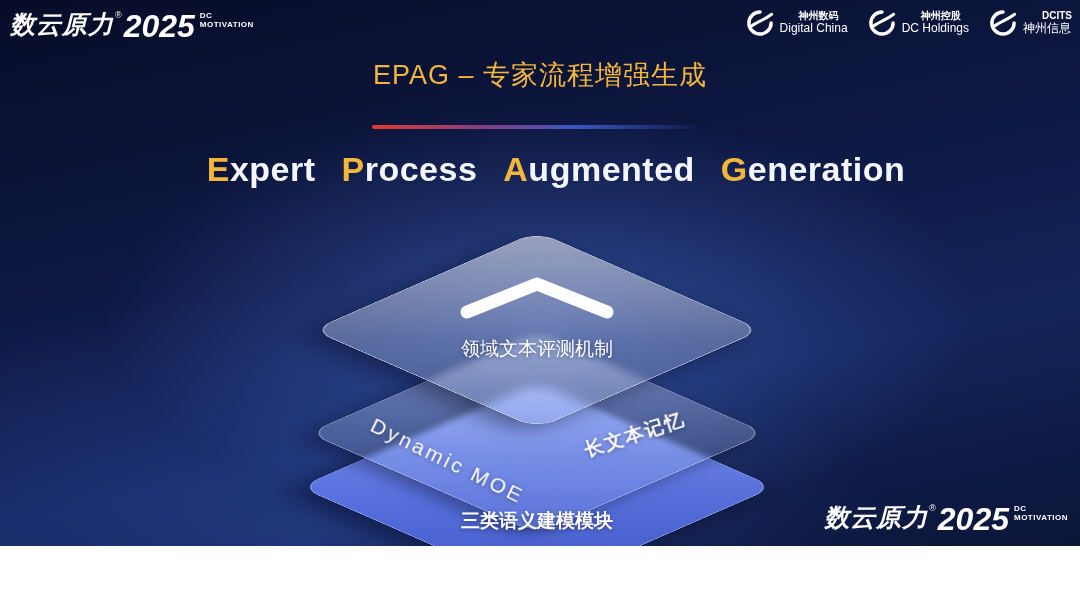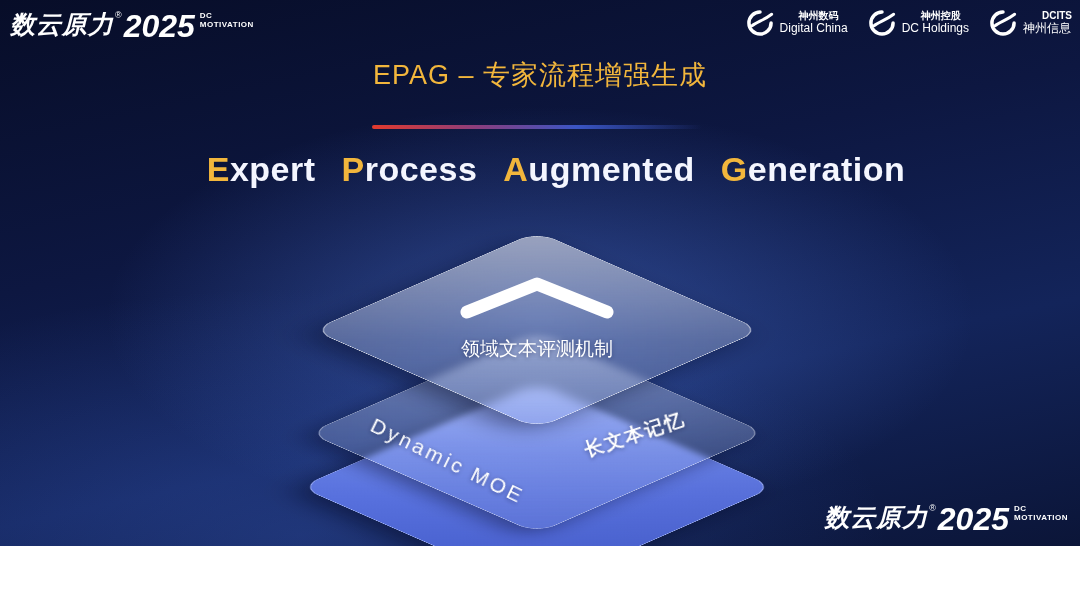--- a/index.html
+++ b/index.html
@@ -147,20 +147,21 @@
     <div class="layer layer-mid"></div>
     <div class="layer layer-top"></div>
 
     <svg class="chevron" viewBox="0 0 160 46">
       <polyline points="10,38 80,10 150,38" fill="none" stroke="#ffffff" stroke-width="13" stroke-linecap="round" stroke-linejoin="round"></polyline>
     </svg>
 
     <div class="stack-label label-top">领域文本评测机制</div>
     <div class="stack-label label-left">Dynamic MOE</div>
     <div class="stack-label label-right">长文本记忆</div>
+    <div class="stack-label label-bottom">三类语义建模模块</div>
   </div>
 
   <div class="brand brand-bottom">
     <span class="b-name">数云原力</span>
     <sup class="b-reg">®</sup>
     <span class="b-year">2025</span>
     <span class="b-tag">
       <span>DC</span>
       <span>MOTIVATION</span>
     </span>

